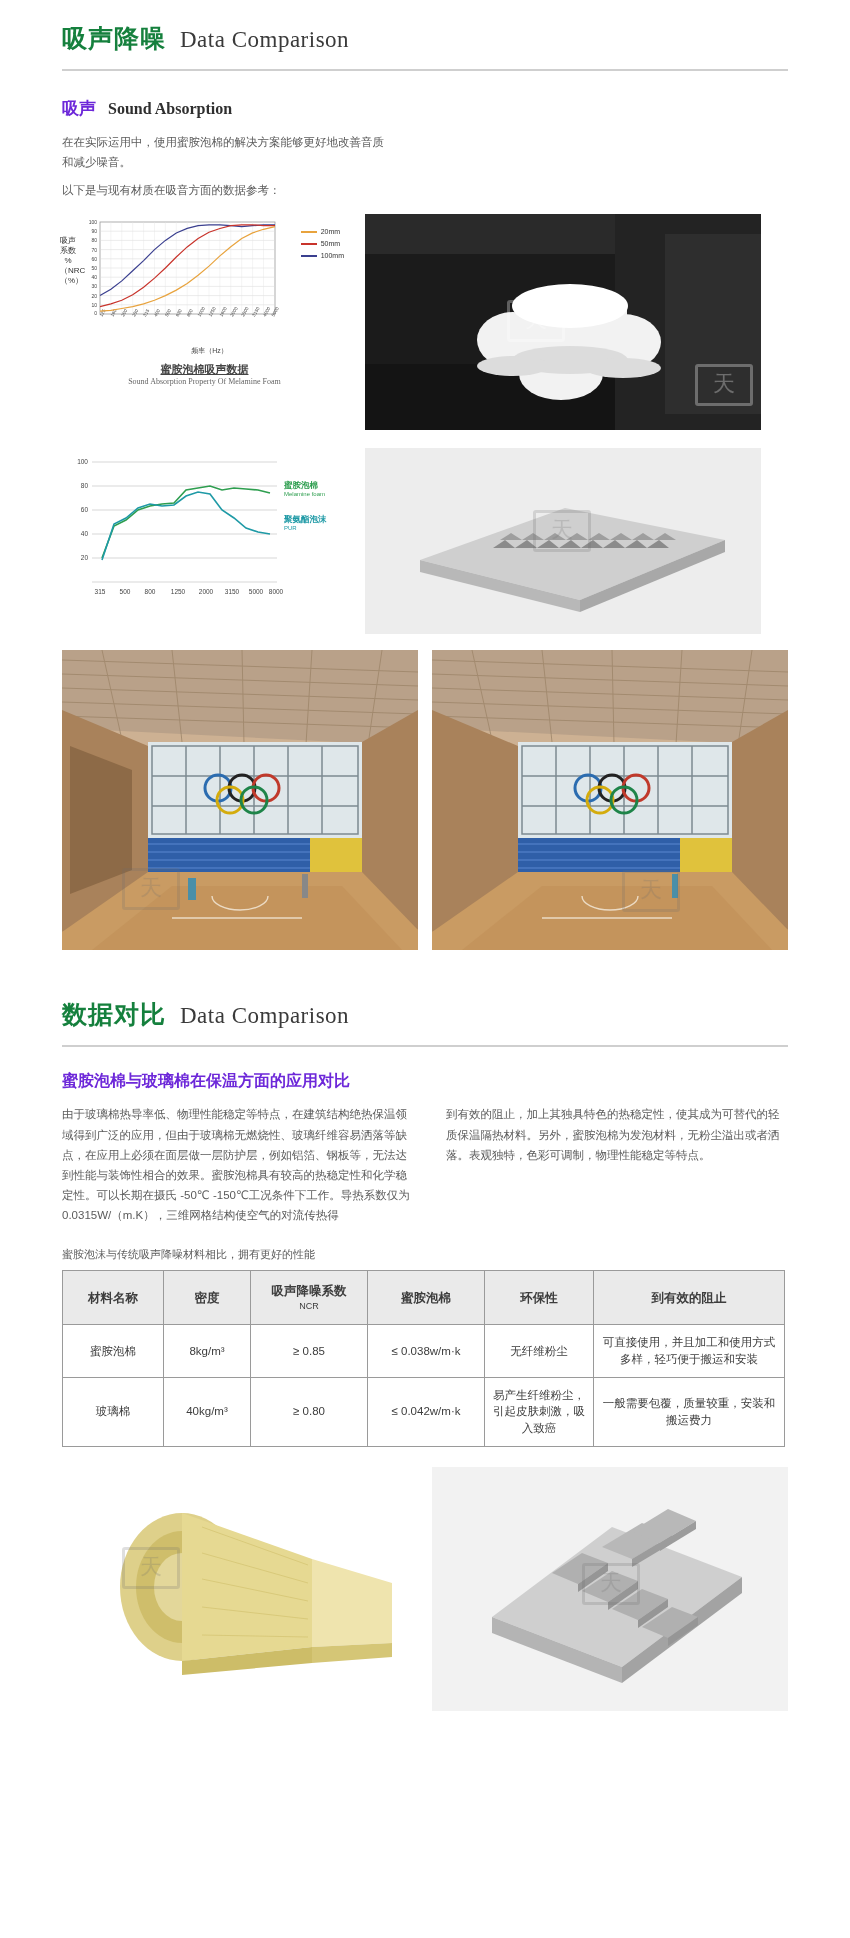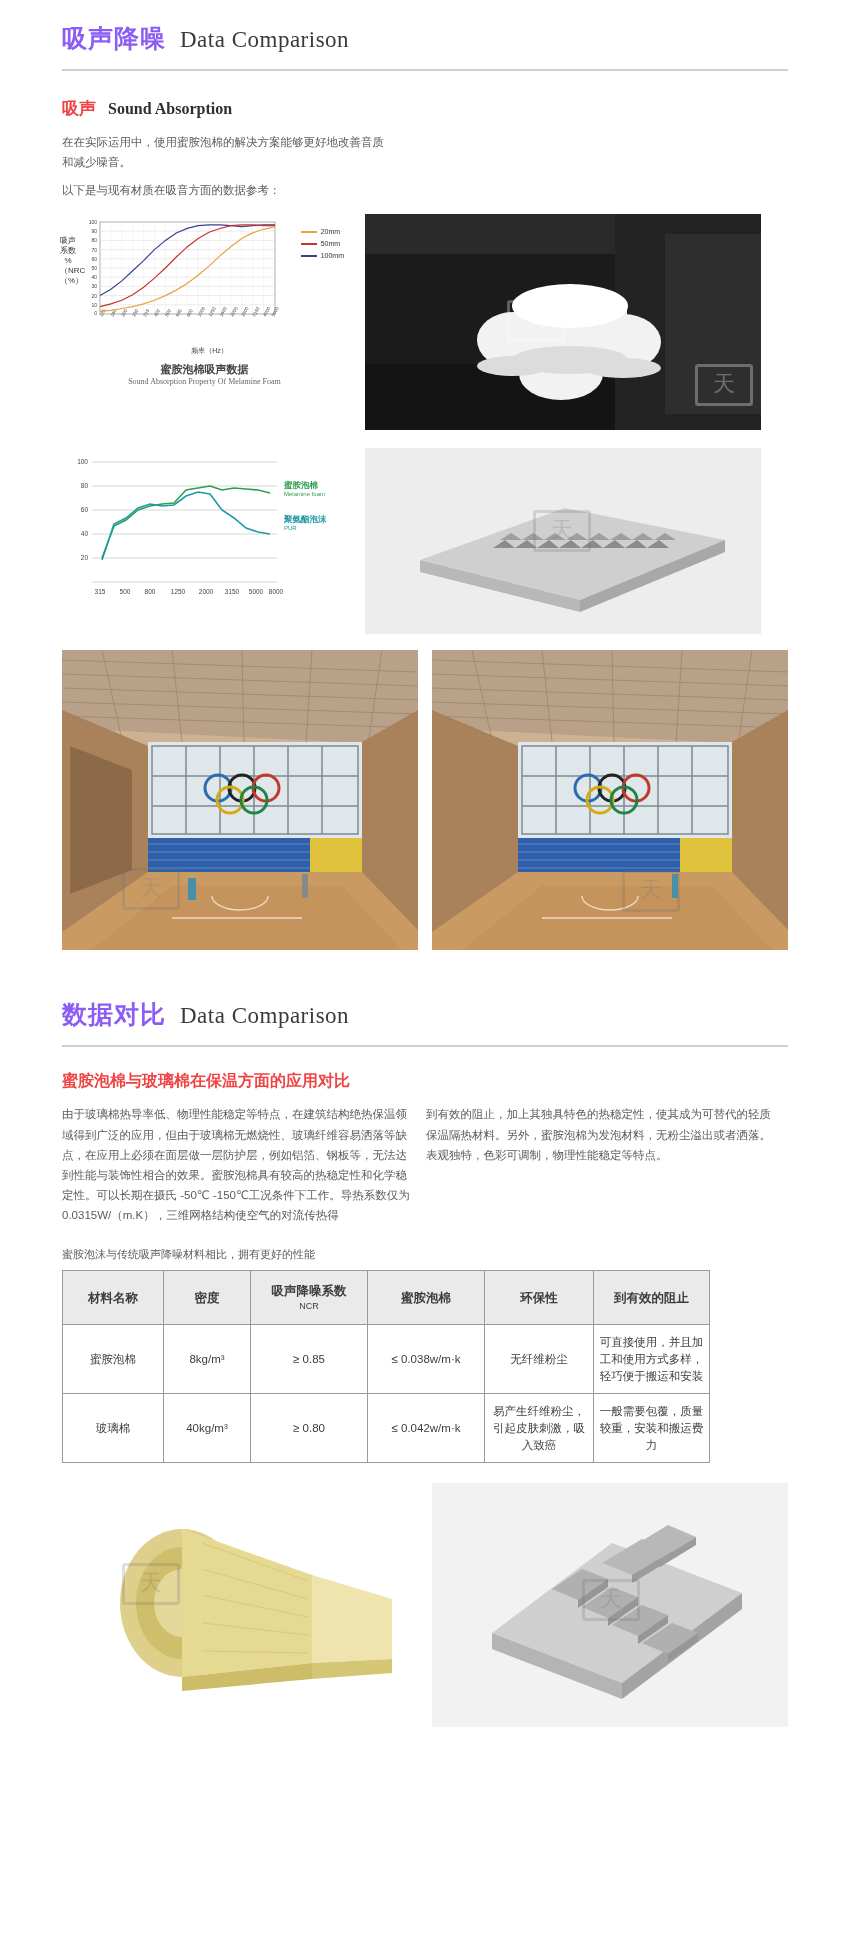--- a/index.html
+++ b/index.html
@@ -17,39 +17,39 @@
     padding:22px 0 14px 0;
     border-bottom:2px solid #cfcfcf;
     display:flex;
     align-items:baseline;
     gap:14px;
   }
   .section-head .cn{
     font-family:"Liberation Serif","DejaVu Serif",serif;
     font-size:25px;
     font-weight:bold;
-    color:#8b5cf6;
+    color:#15803d;
     letter-spacing:1px;
   }
   .section-head .en{
     font-family:"Liberation Serif","DejaVu Serif",serif;
     font-size:23px;
     font-weight:normal;
     color:#3a3a3a;
     letter-spacing:.5px;
   }
 
   .sub-head{
     margin:26px 62px 0 62px;
     display:flex;
     align-items:baseline;
     gap:12px;
   }
   .sub-head .cn{
-    font-size:17px;font-weight:bold;color:#ef4444;
+    font-size:17px;font-weight:bold;color:#6d28d9;
     font-family:"Liberation Serif","DejaVu Serif",serif;
   }
   .sub-head .en{
     font-size:16px;font-weight:bold;color:#2f2f2f;
     font-family:"Liberation Serif","DejaVu Serif",serif;
   }
 
   .para{
     margin:12px 62px 0 62px;
     font-size:11.5px;
@@ -86,21 +86,21 @@
   }
   .wm-box.dark span{color:rgba(110,110,110,.22);}
 
   
   .chart1{
     width:280px;height:140px;position:relative;
   }
   .chart-cap{
     text-align:center;margin-top:6px;
   }
-  .chart-cap .c1{font-size:11px;color:#444;font-weight:bold;}
+  .chart-cap .c1{font-size:11px;color:#444;font-weight:bold;text-decoration:underline;}
   .chart-cap .c2{font-size:8px;color:#666;font-family:"Liberation Serif",serif;}
 
   .chart-legend{
     position:absolute;right:-2px;top:14px;
     font-size:7px;color:#333;
   }
   .chart-legend div{display:flex;align-items:center;gap:4px;margin-bottom:5px;}
   .chart-legend i{display:block;width:16px;height:2px;}
 
   .axis-y-title{
@@ -108,21 +108,21 @@
     font-size:8px;color:#333;width:16px;line-height:1.25;text-align:center;
   }
 
   
   .tbl-note{
     margin:22px 62px 8px 62px;
     font-size:11px;color:#5b5b5b;font-family:Liberation Serif, serif;
   }
   table.datatable{
     margin:0 62px;
-    width:648px;
+    width:723px;
     border-collapse:collapse;
     font-size:11.5px;
     color:#3d3d3d;
   }
   table.datatable th,table.datatable td{
     border:1px solid #9a9a9a;
     text-align:center;
     vertical-align:middle;
     padding:9px 4px;
     line-height:1.45;
@@ -130,21 +130,21 @@
   table.datatable th{
     background:#eaeaea;
     font-weight:bold;
     font-size:12.5px;
     padding:11px 4px;
   }
   table.datatable th .small{font-size:9px;font-weight:normal;display:block;}
   .two-col{
     margin:10px 62px 0 62px;
     display:flex;
-    gap:14px;
+    gap:34px;
   }
   .two-col .para{margin:0;max-width:350px;}
 
   .bottom-imgs{
     margin:20px 62px 30px 62px;
     display:flex;gap:14px;
   }
 </style>
 </head>
 <body>

